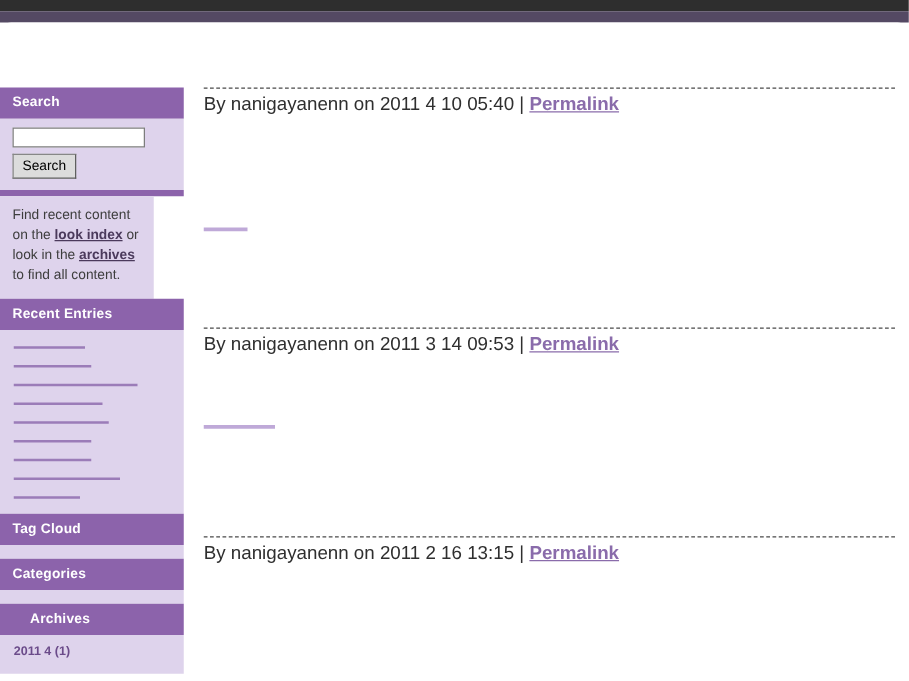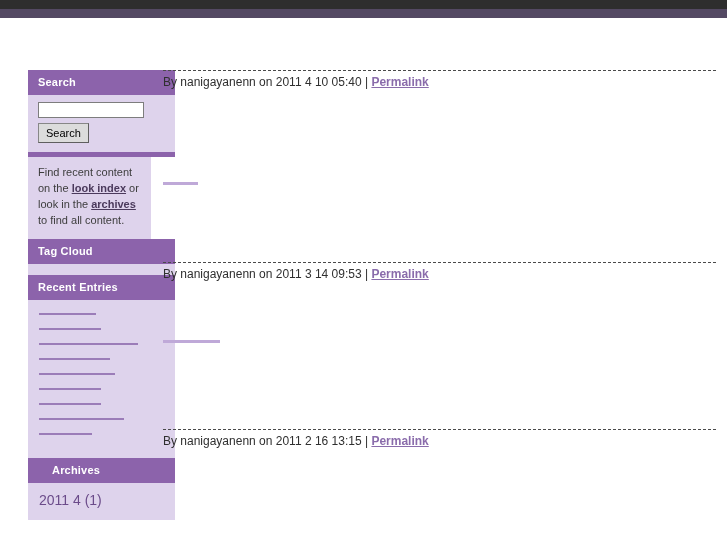--- a/index.html
+++ b/index.html
@@ -39,21 +39,20 @@
     background: #ffffff;
     border-top-left-radius: 9px;
     border-top-right-radius: 9px;
   }
 
   
   #sidebar {
     position: absolute;
     left: 0; top: 70px;
     width: 123px;
-    padding-left: 28px;
   }
   .widget { width: 147px; }
   .widget-header {
     background: #8c63ab;
     color: #ffffff;
     font-size: 11px;
     font-weight: bold;
     padding: 6px 0 7px 10px;
     letter-spacing: 0.2px;
   }
@@ -112,40 +111,40 @@
     border-bottom: 2px solid #9b7cb8;
     margin-bottom: 13px;
     font-size: 0;
     line-height: 0;
   }
   .entry-link:last-child { margin-bottom: 0; }
 
   
   .archive-item {
     color: #6b4b8a;
-    font-weight: normal;
-    font-size: 14px;
+    font-weight: bold;
+    font-size: 10px;
     padding: 2px 0 0 11px;
   }
 
   
   #content {
     position: absolute;
     left: 163px;
     top: 70px;
     width: 553px;
   }
   .post { position: relative; }
   .post-divider {
     border-top: 1px dashed #4a4a4a;
     height: 0;
     width: 553px;
   }
   .post-meta {
-    font-size: 12px;
+    font-size: 15px;
     color: #2f2f2f;
     padding: 4px 0 0 0;
     white-space: nowrap;
   }
   .permalink {
     color: #8a6cab;
     font-weight: bold;
     text-decoration: underline;
   }
   .post-body-link {
@@ -170,43 +169,44 @@
     <div class="widget-body flush">
       <input id="search-input" type="text" value="" style="">
       <button id="search-button">Search</button>
     </div>
   </div>
 
   <div class="separator-bar"></div>
 
   <div class="widget-body">
     <span>Find recent content on the </span><a class="inline-link" href="#">look index</a><span> or look in the </span><a class="inline-link" href="#">archives</a><span> to find all content.</span>
-  </div>
-
-  <div class="widget">
-    <div class="widget-header">Tag Cloud</div>
-    <div class="widget-body empty"></div>
   </div>
 
   <div class="widget">
     <div class="widget-header">Recent Entries</div>
     <div class="widget-body entries" id="recent-entries-list">
         <a class="entry-link" href="#" style="width: 57px;"></a>
         <a class="entry-link" href="#" style="width: 62px;"></a>
         <a class="entry-link" href="#" style="width: 99px;"></a>
         <a class="entry-link" href="#" style="width: 71px;"></a>
         <a class="entry-link" href="#" style="width: 76px;"></a>
         <a class="entry-link" href="#" style="width: 62px;"></a>
         <a class="entry-link" href="#" style="width: 62px;"></a>
         <a class="entry-link" href="#" style="width: 85px;"></a>
         <a class="entry-link" href="#" style="width: 53px;"></a>
       </div>
   </div>
 
   <div class="widget">
+    <div class="widget-header">Tag Cloud</div>
+    <div class="widget-body empty"></div>
+  </div>
+
+  <div class="widget">
+    <div class="widget-header">Categories</div>
     <div class="widget-body empty"></div>
   </div>
 
   <div class="widget">
     <div class="widget-header indented">Archives</div>
     <div class="widget-body entries" id="archives-list" style="padding:5px 0 10px 0;">
         <div class="archive-item">2011 4  (1)</div>
       </div>
   </div>
 

